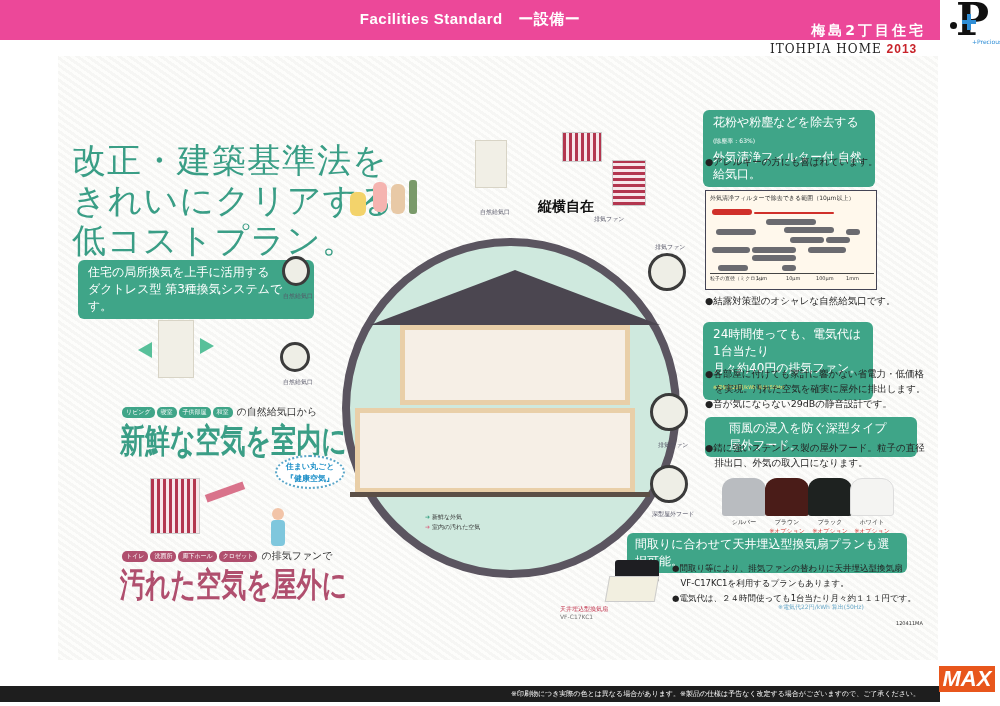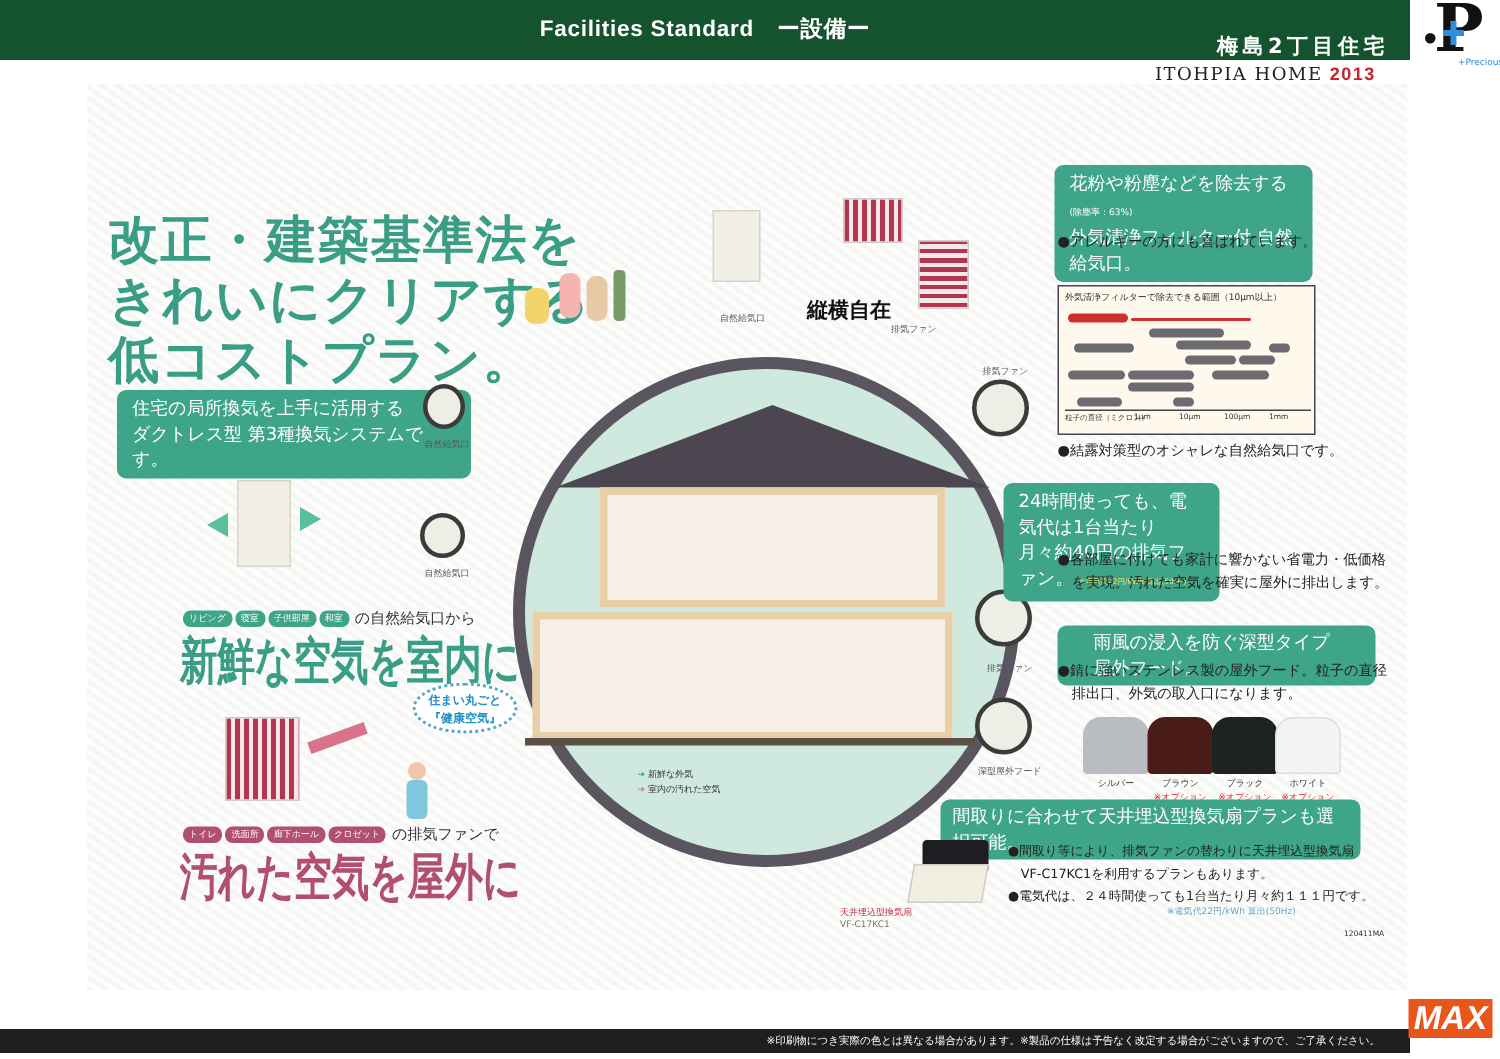--- a/index.html
+++ b/index.html
@@ -1,31 +1,31 @@
 <!DOCTYPE html>
 <html><head>
 <meta charset="utf-8">
 <style>
   *{box-sizing:border-box;margin:0;padding:0}
   body{width:1000px;height:706px;background:#fff;font-family:"DejaVu Sans",sans-serif;position:relative;overflow:hidden}
-  .topbar{position:absolute;left:0;top:0;width:940px;height:40px;background:#14532d}
+  .topbar{position:absolute;left:0;top:0;width:940px;height:40px;background:#ec4899}
   .topbar .title{position:absolute;left:0;width:940px;top:10px;text-align:center;color:#fff;font-size:15px;font-family:"Liberation Sans",sans-serif;font-weight:bold;letter-spacing:.5px}
   .topbar .site{position:absolute;right:14px;top:22px;color:#fff;font-size:14px;font-weight:bold;letter-spacing:3px}
   .brand{position:absolute;left:770px;top:42px;font-size:12px;color:#222;font-family:"DejaVu Serif",serif;letter-spacing:1px}
   .brand .yr{color:#c8232a;font-family:"Liberation Sans",sans-serif;font-weight:bold}
   .logo-ip{position:absolute;left:942px;top:0;width:58px;height:50px}
   .logo-ip .p{position:absolute;left:14px;top:-6px;font-family:"DejaVu Serif",serif;font-size:44px;color:#111;font-weight:bold}
   .logo-ip .plus{position:absolute;left:20px;top:20px;width:14px;height:4px;background:#2f8ed6}
   .logo-ip .plusv{position:absolute;left:25px;top:14px;width:4px;height:16px;background:#2f8ed6}
   .logo-ip .dot{position:absolute;left:8px;top:22px;width:7px;height:7px;border-radius:50%;background:#111}
   .logo-ip .txt{position:absolute;left:30px;top:38px;font-size:6px;color:#2f8ed6}
 
   .paper{position:absolute;left:58px;top:56px;width:880px;height:604px;background:
     repeating-linear-gradient(35deg,#f6f6f4 0 3px,#fdfdfb 3px 6px);}
-  .headline{position:absolute;left:72px;top:140px;color:#3a9e86;font-size:34px;line-height:40px;font-weight:bold;letter-spacing:1px}
+  .headline{position:absolute;left:72px;top:140px;color:#3a9e86;font-size:34px;line-height:40px;font-weight:normal;letter-spacing:1px}
   .bubble{position:absolute;background:#3fa588;color:#fff;border-radius:6px;padding:4px 10px;font-size:12px;line-height:17px}
   .desc{position:absolute;font-size:9.5px;color:#222;line-height:15px}
   .slogan-green{position:absolute;left:120px;top:418px;color:#3a9e86;font-size:25px;font-family:"DejaVu Serif",serif;font-weight:bold;transform:scaleY(1.35);transform-origin:top left}
   .slogan-red{position:absolute;left:120px;top:562px;color:#b04f6e;font-size:25px;font-family:"DejaVu Serif",serif;font-weight:bold;transform:scaleY(1.35);transform-origin:top left}
   .tagrow{position:absolute;display:flex;gap:2px;align-items:center;font-size:7px}
   .tag{padding:1px 4px;border-radius:5px;color:#fff;font-size:6px}
   .tagrow .suffix{color:#333;margin-left:2px;font-size:10px}
 
   .circle{position:absolute;left:342px;top:238px;width:338px;height:340px;border-radius:50%;background:#cfe9de;border:8px solid #5b5560}
   .house{position:absolute;left:350px;top:270px;width:320px;height:230px}
@@ -183,27 +183,28 @@
   <div class="pill" style="left:76px;top:74px;width:14px"></div>
   <div style="position:absolute;left:4px;top:82px;width:164px;height:1px;background:#444"></div>
   <div style="position:absolute;left:4px;top:84px;font-size:5px;color:#333">粒子の直径（ミクロン）</div>
   <div style="position:absolute;left:50px;top:84px;font-size:5px;color:#333">1μm</div>
   <div style="position:absolute;left:80px;top:84px;font-size:5px;color:#333">10μm</div>
   <div style="position:absolute;left:110px;top:84px;font-size:5px;color:#333">100μm</div>
   <div style="position:absolute;left:140px;top:84px;font-size:5px;color:#333">1mm</div>
 </div>
 <div class="desc" style="left:705px;top:293px">●結露対策型のオシャレな自然給気口です。</div>
 
-<div class="bubble" style="left:669px;top:322px;width:144px">
+<div class="bubble" style="left:703px;top:322px;width:170px">
   <div>24時間使っても、電気代は1台当たり</div>
   <div><span>月々約40円の排気ファン。</span> <span style="font-size:5px;color:#f7e36b">※電気代22円/kWh 算出(50Hz)</span></div>
 </div>
 <div class="desc" style="left:705px;top:366px">
   <div>●各部屋に付けても家計に響かない省電力・低価格</div>
   <div>　を実現。汚れた空気を確実に屋外に排出します。</div>
+  <div>●音が気にならない29dBの静音設計です。</div>
 </div>
 
 <div class="bubble" style="left:705px;top:417px;width:212px;padding:3px 24px">雨風の浸入を防ぐ深型タイプ屋外フード。</div>
 <div class="desc" style="left:705px;top:440px">
   <div>●錆に強いステンレス製の屋外フード。粒子の直径</div>
   <div>　排出口、外気の取入口になります。</div>
 </div>
 
 <div class="hood" style="left:722px;top:478px;background:#b9bcc0"></div>
 <div class="hood" style="left:765px;top:478px;background:#4a1c18"></div>

